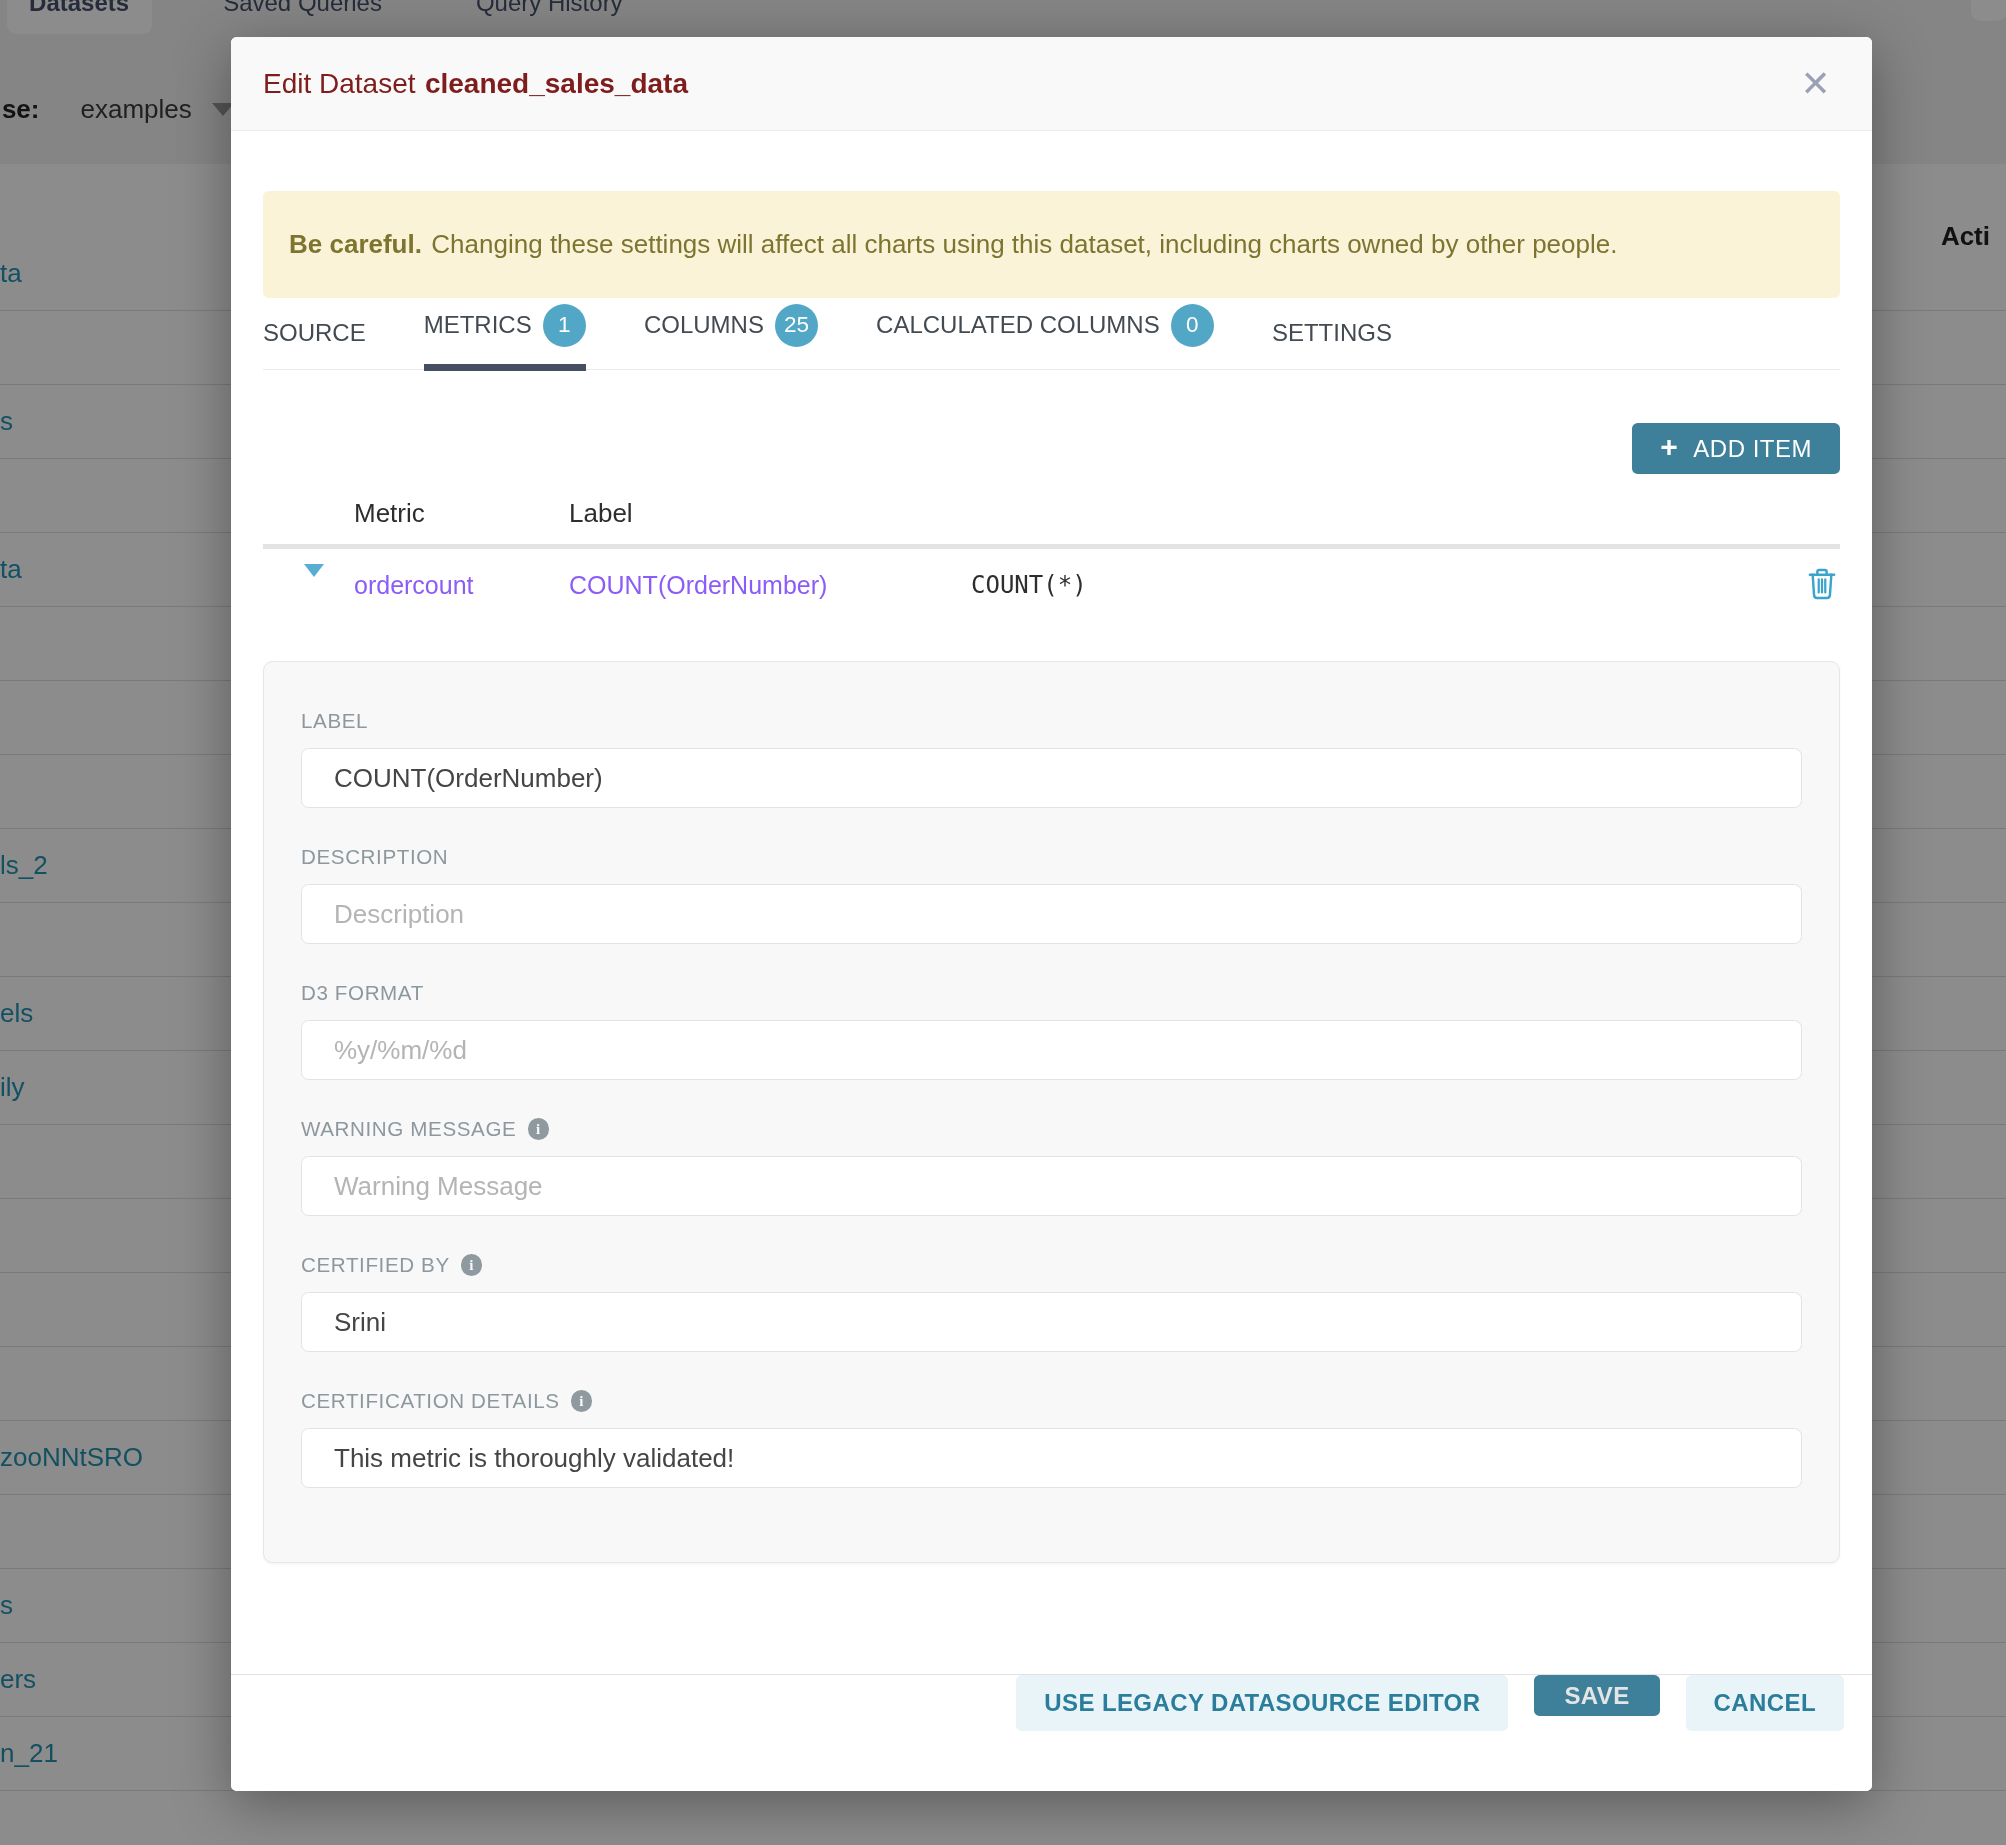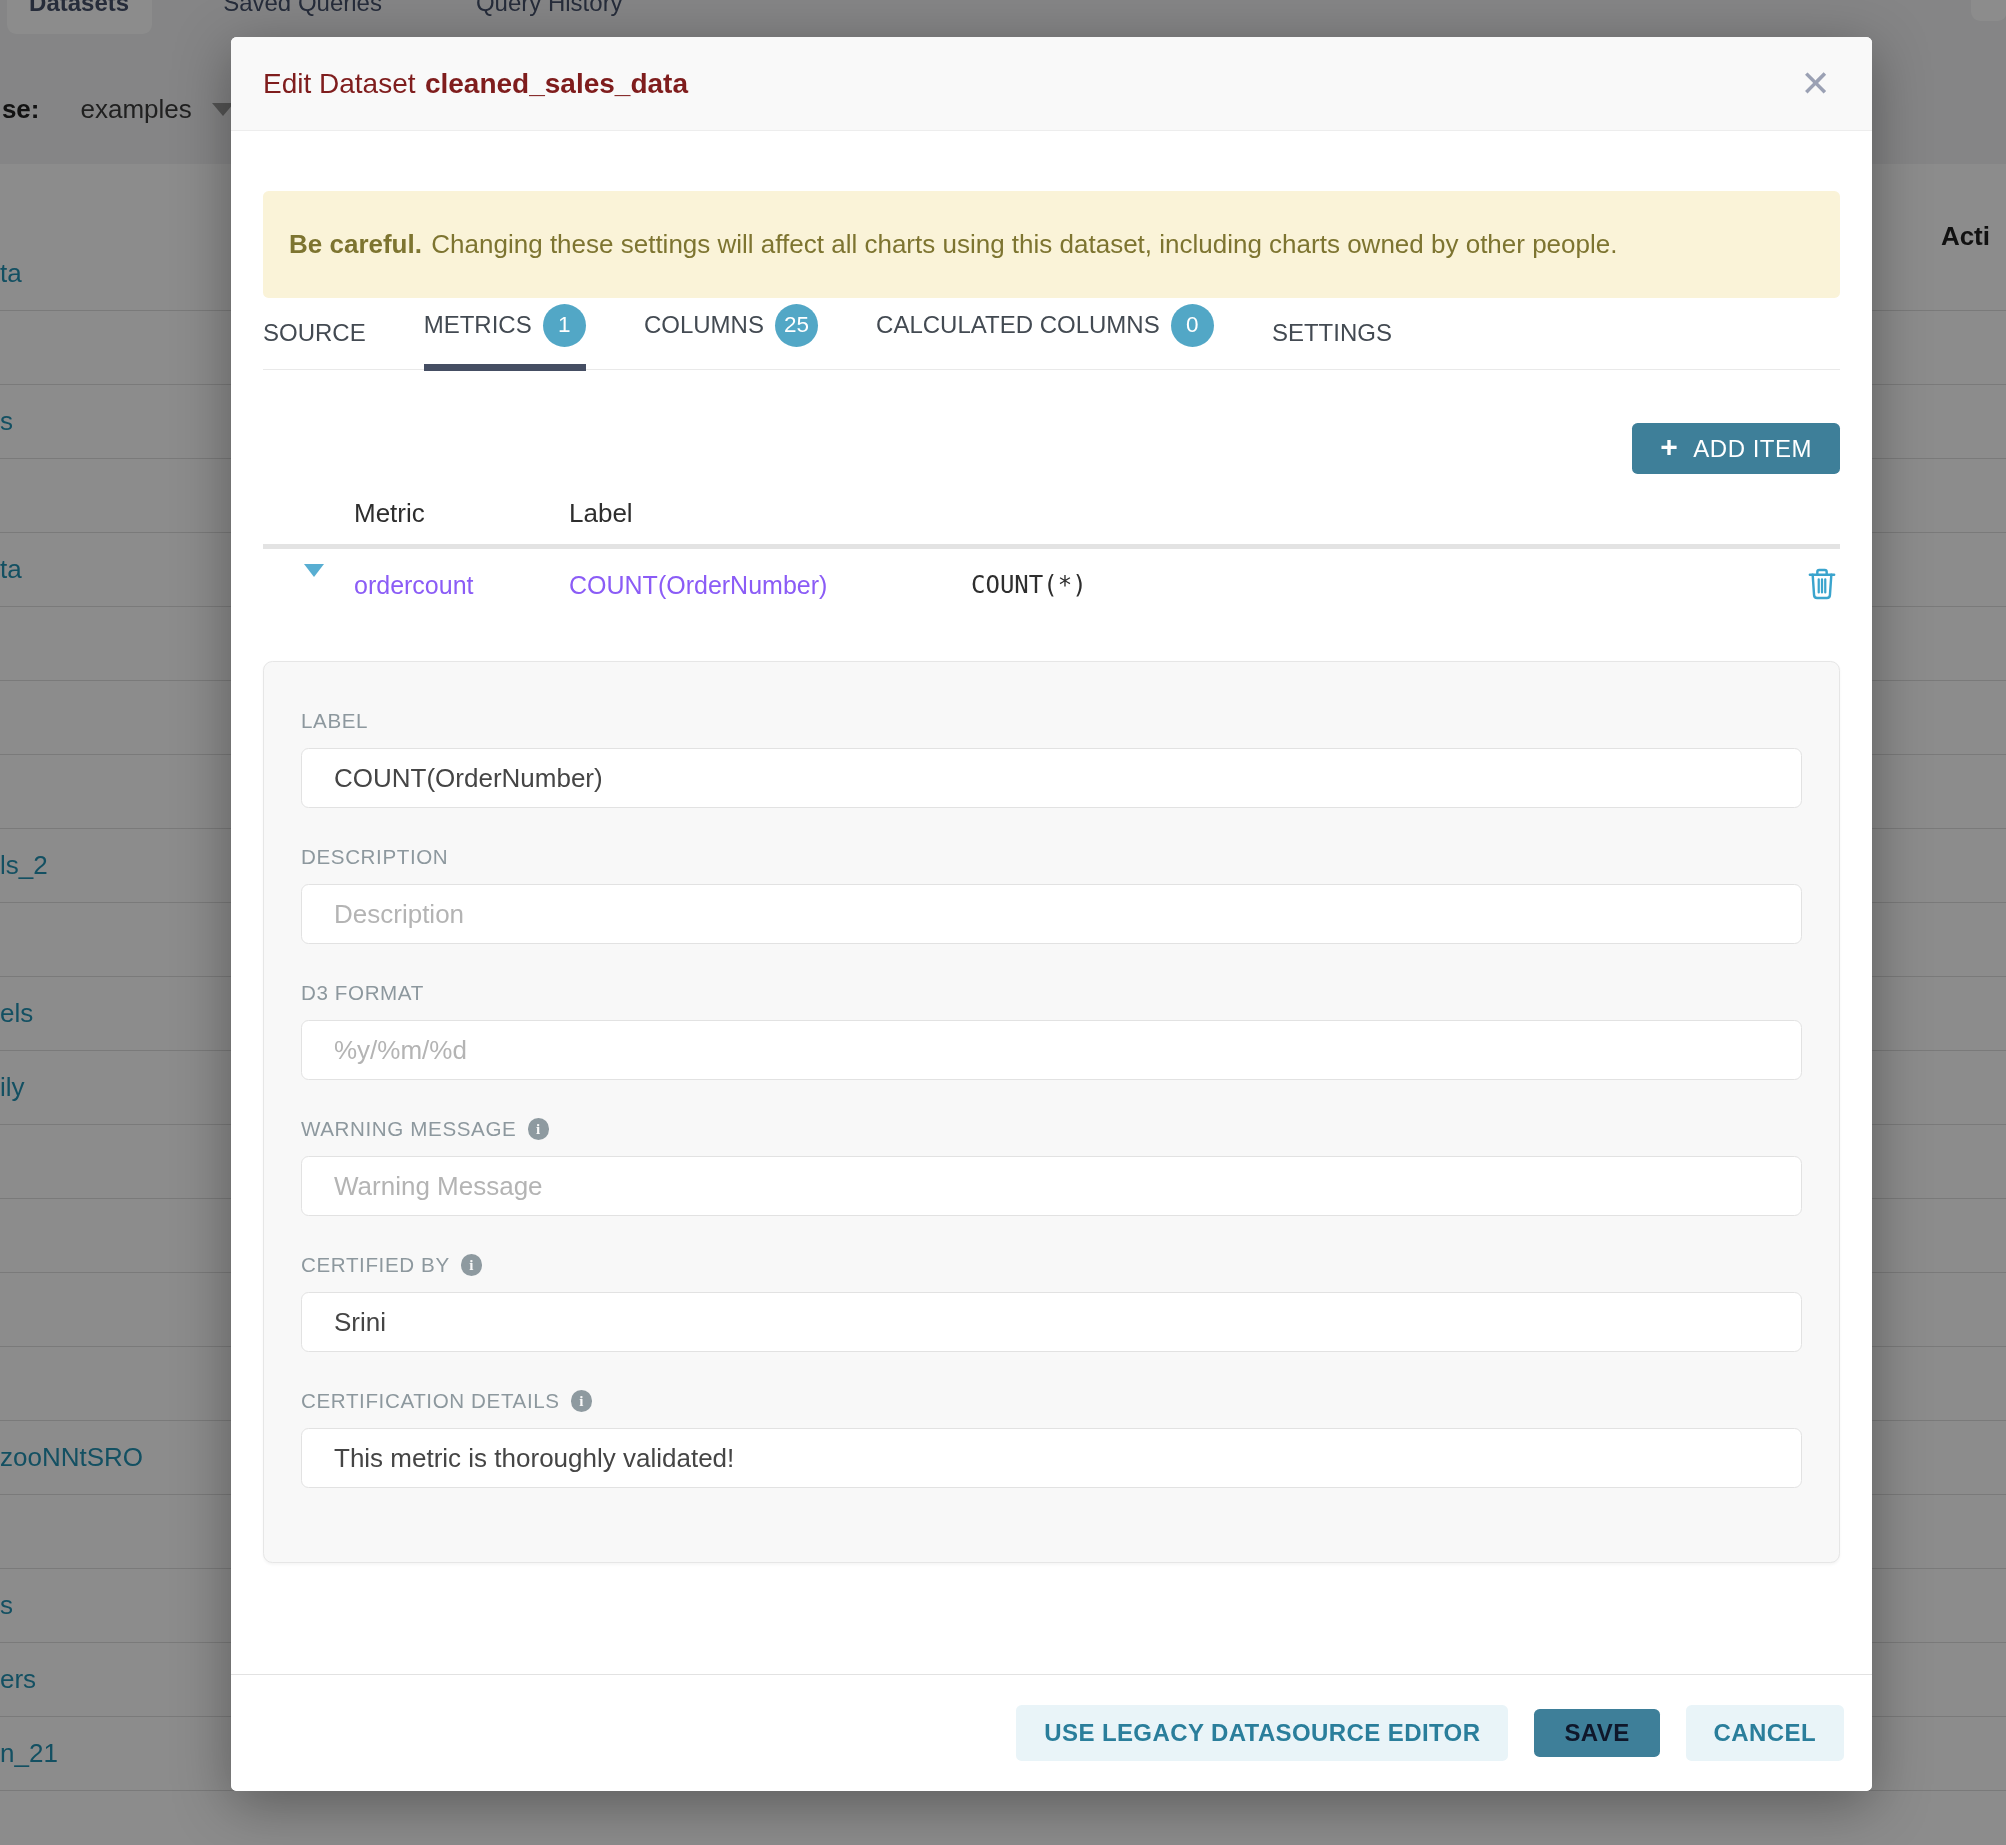--- a/index.html
+++ b/index.html
@@ -106,30 +106,30 @@
     font-family: "Liberation Serif", serif; font-weight: 700; font-size: 15px; margin-left: 11.2px; cursor: pointer;
   }
   .field-input {
     width: 100%; height: 60px; background: #fff; border: 1.9px solid #e2e2e2; border-radius: 7.5px;
     font-size: 26px; color: #454545; padding: 0 32px; outline: none; font-family: inherit;
   }
   .field-input::placeholder { color: #b4b4b4; }
 
   .modal-footer {
     position: absolute; left: 0; right: 0; bottom: 0; height: 117px;
-    border-top: 1.9px solid #e2e2e2; display: flex; align-items: center; justify-content: flex-end;
+    border-top: 1.9px solid #e2e2e2; display: flex; justify-content: flex-end;
     gap: 26px; padding: 0 28px; background: #fff;
     border-radius: 0 0 5.6px 5.6px;
   }
   .btn-light {
     height: 56px; background: #e9f4f8; color: #2a7e9b; border: none; border-radius: 5.6px;
     font-size: 24px; font-weight: 600; letter-spacing: 0.4px; padding: 0 28px; cursor: pointer; font-family: inherit;
   }
   .btn-primary {
-    height: 48px; background: #3e7f99; color: #0f172a; border: none; border-radius: 5.6px;
+    height: 41px; background: #3e7f99; color: #e5e5e5; border: none; border-radius: 5.6px;
     font-size: 24px; font-weight: 600; letter-spacing: 0.4px; padding: 0 30px; cursor: pointer; font-family: inherit;
   }
 </style>
 </head>
 <body>
 
 <div class="screen">
 
   <div class="bg-page">
     <div class="nav-tabs">

